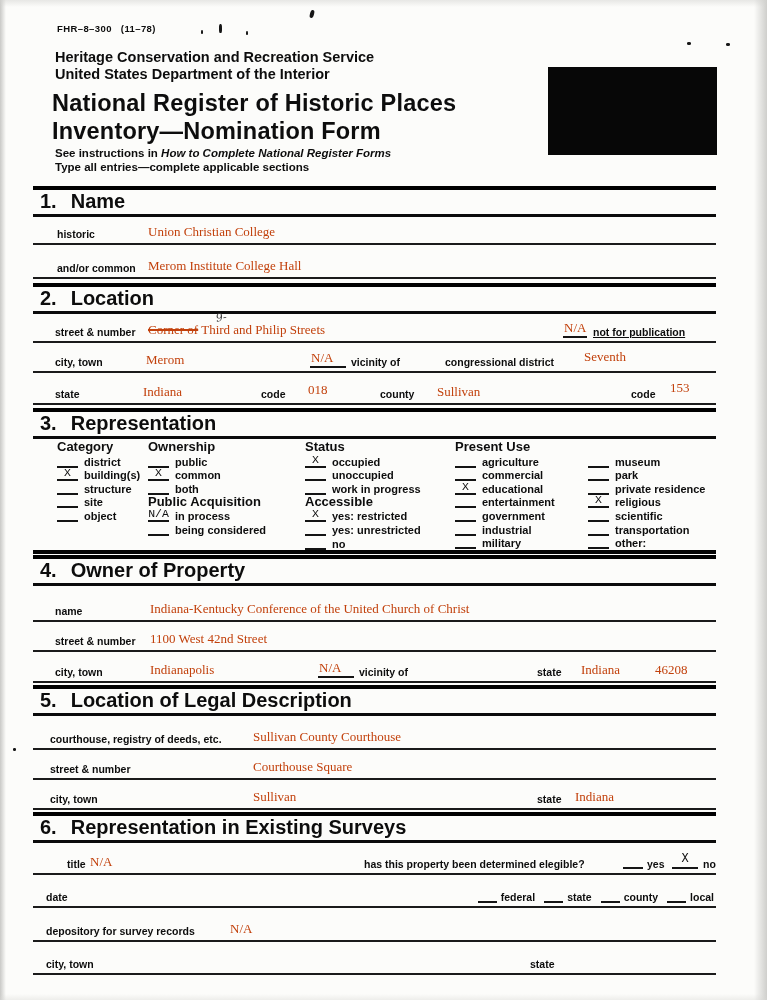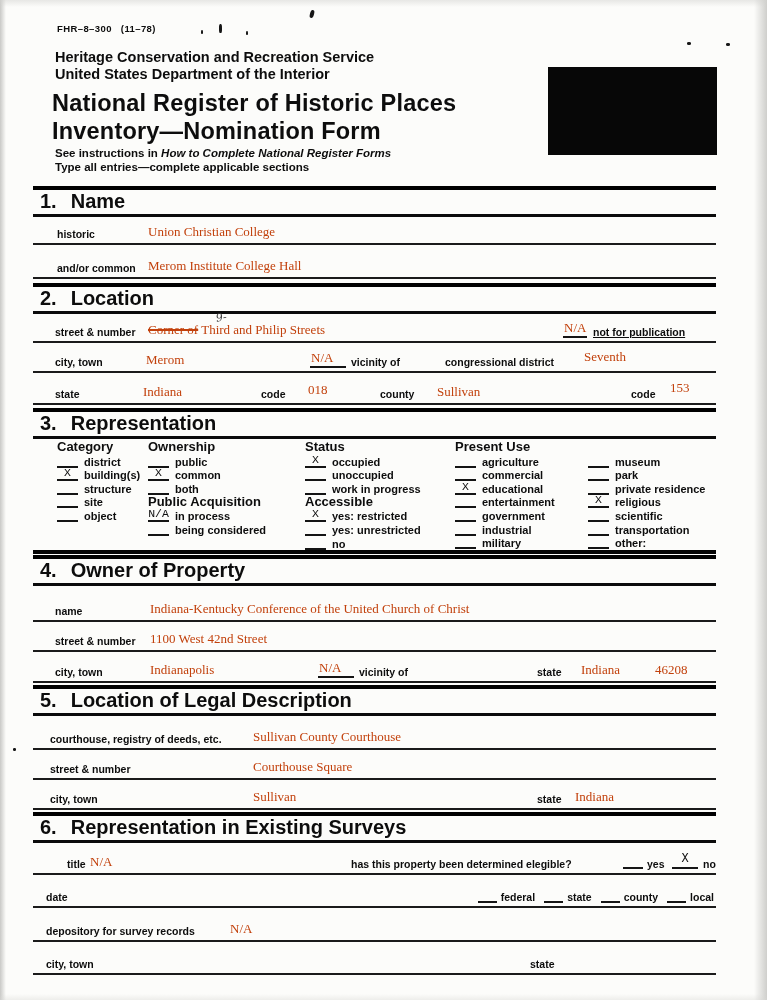--- a/index.html
+++ b/index.html
@@ -319,21 +319,21 @@
     <span class="lbl" style="left:504px;">state</span>
     <span class="val" style="left:542px;">Indiana</span>
   </div>
 
   <div class="sechead" style="top:812px;">
     <span class="num">6.</span><span class="stitle">Representation in Existing Surveys</span>
   </div>
   <div class="frow" style="top:841px;height:32px;">
     <span class="lbl" style="left:6px;margin-left:28px;">title</span>
     <span class="val" style="left:57px;">N/A</span>
-    <span class="lbl" style="left:318px;">has this property been determined elegible?</span>
+    <span class="lbl" style="left:331px;">has this property been determined elegible?</span>
     <span class="inline-blank" style="left:590px;width:20px;"></span>
     <span class="lbl" style="left:614px;">yes</span>
     <span class="inline-xline" style="left:639px;">X</span>
     <span class="lbl" style="left:670px;">no</span>
   </div>
   <div class="frow" style="top:873px;height:33px;">
     <span class="lbl" style="left:13px;margin-top:48px;">date</span>
     <span class="date-levels">
       <span class="lv">
           <span class="blank"></span>

